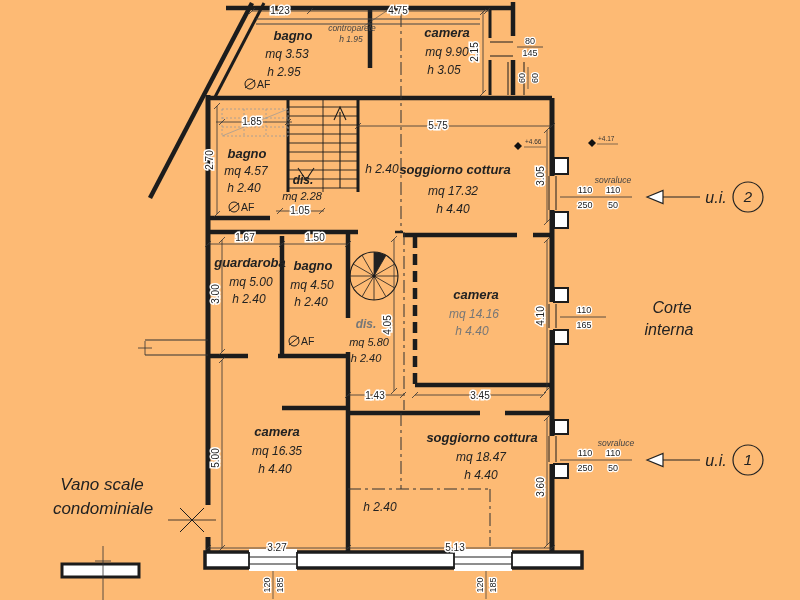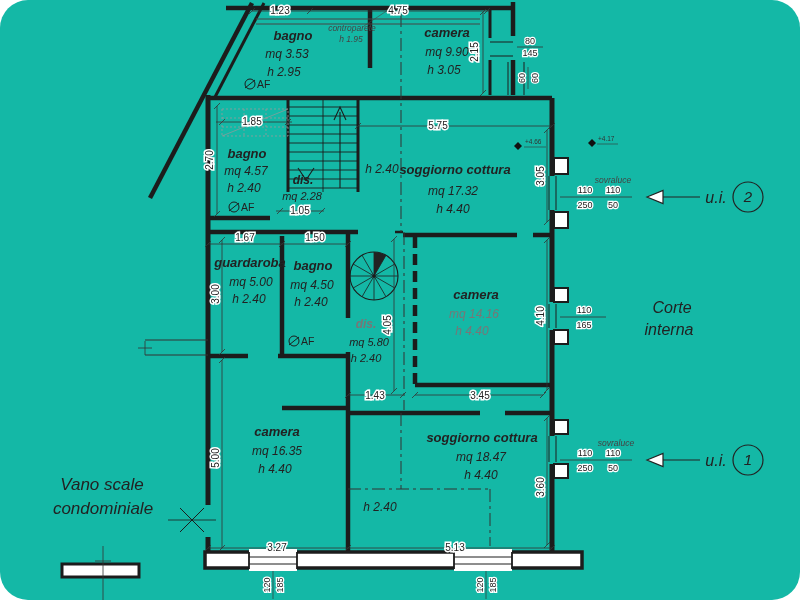--- a/index.html
+++ b/index.html
@@ -1,17 +1,17 @@
 <!DOCTYPE html>
 <html><head>
 <meta charset="utf-8">
 <style>
   html,body{margin:0;padding:0;background:#fff;}
-  .stage{position:relative;width:800px;height:600px;background:#14b8a6;overflow:hidden;
-         font-family:"Liberation Sans",sans-serif;border-radius:28px;}
+  .stage{position:relative;width:800px;height:600px;background:#fdba74;overflow:hidden;
+         font-family:"Liberation Sans",sans-serif;}
   svg text{fill:#222;}
   .room-name{font:italic bold 13px "Liberation Sans",sans-serif;}
   .room-name-sm{font:italic bold 12px "Liberation Sans",sans-serif;}
   .detail{font:italic 12px "Liberation Sans",sans-serif;}
   .detail-sm{font:italic 11px "Liberation Sans",sans-serif;}
   .dim{font:10px "Liberation Sans",sans-serif;paint-order:stroke;stroke:#fff;stroke-width:3px;}
   .tinydim{font:9px "Liberation Sans",sans-serif;paint-order:stroke;stroke:#fff;stroke-width:2.5px;}
   .note{font:italic 8.5px "Liberation Sans",sans-serif;fill:#444;}
   .aflabel{font:10.5px "Liberation Sans",sans-serif;}
   .biglabel{font:italic 16px "Liberation Sans",sans-serif;}

